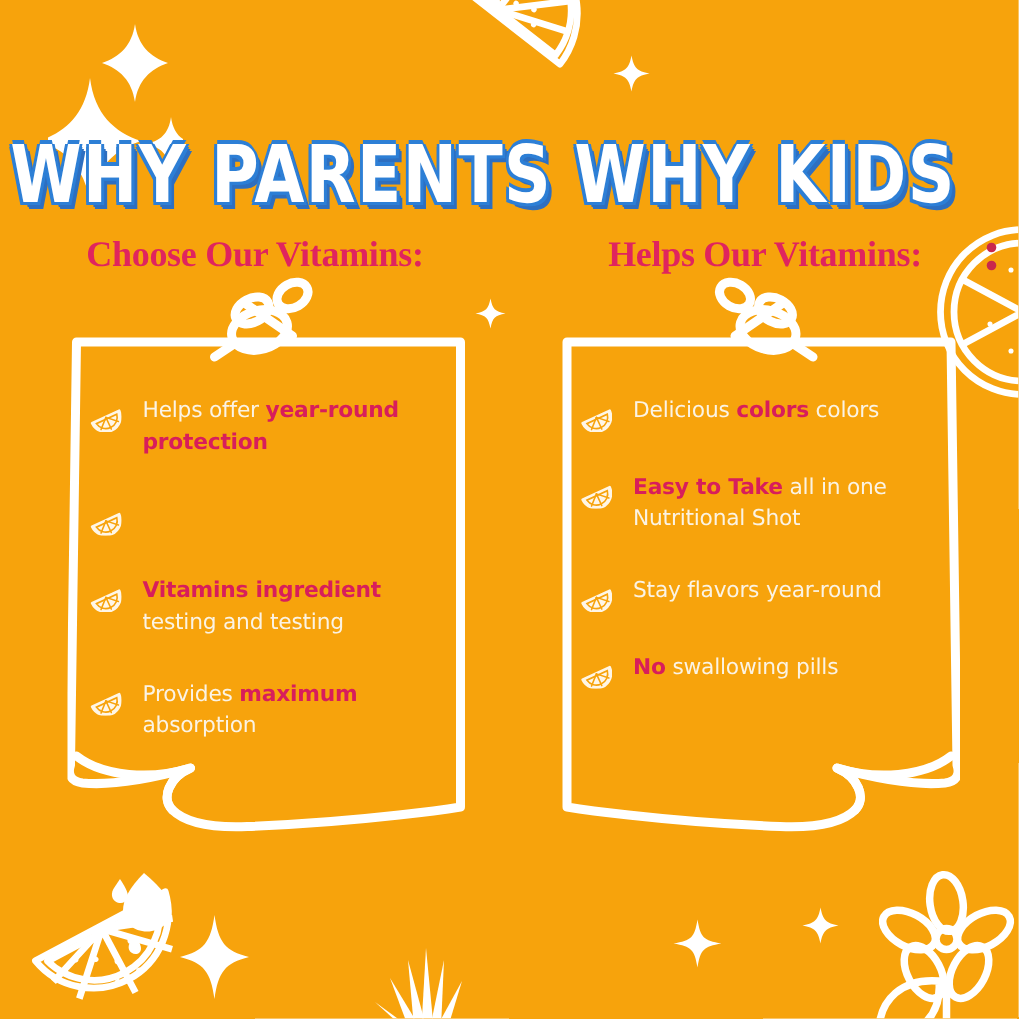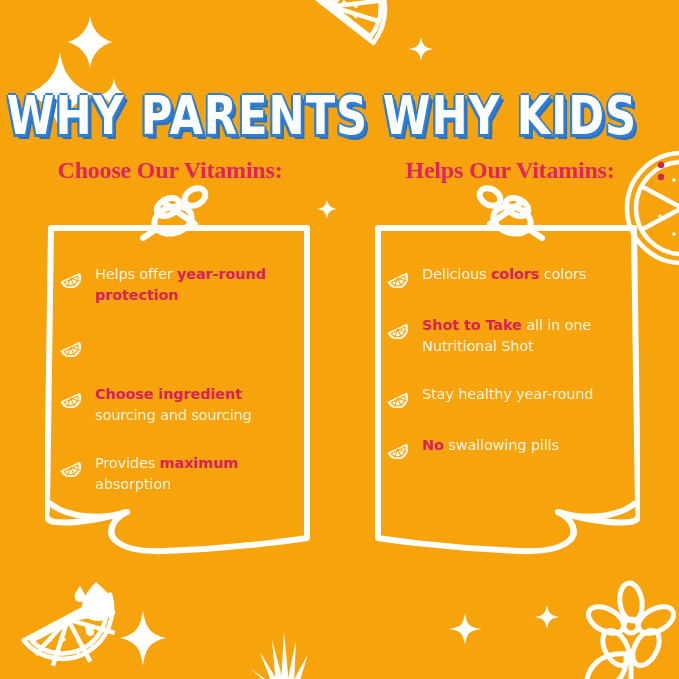--- a/index.html
+++ b/index.html
@@ -340,21 +340,21 @@
               <path d="M1 12 A10 10 0 0 0 21 12 Z" fill="#FFF6E6" stroke="#FFF6E6" stroke-width="1.6" stroke-linejoin="round"></path>
               <path d="M3.5 13.5 A7.6 7.6 0 0 0 18.5 13.5 Z" fill="none" stroke="#F7A30C" stroke-width="1.1"></path>
               <g stroke="#F7A30C" stroke-width="1" stroke-linecap="round">
                 <path d="M11 12.4 L11 21"></path>
                   <path d="M11 12.4 L4.6 18.4"></path>
                   <path d="M11 12.4 L17.4 18.4"></path>
               </g>
             </g>
           </svg>
         </span>
-        <span class="btext"><b>Choose ingredient</b><span> sourcing and sourcing</span></span>
+        <span class="btext"><b>Vitamins ingredient</b><span> testing and testing</span></span>
       </div>
       <div class="bullet">
         <span class="wedge">
           <svg width="22" height="22" viewBox="0 0 22 22">
             <g transform="rotate(-25 11 11)">
               <path d="M1 12 A10 10 0 0 0 21 12 Z" fill="#FFF6E6" stroke="#FFF6E6" stroke-width="1.6" stroke-linejoin="round"></path>
               <path d="M3.5 13.5 A7.6 7.6 0 0 0 18.5 13.5 Z" fill="none" stroke="#F7A30C" stroke-width="1.1"></path>
               <g stroke="#F7A30C" stroke-width="1" stroke-linecap="round">
                 <path d="M11 12.4 L11 21"></path>
                   <path d="M11 12.4 L4.6 18.4"></path>
@@ -410,37 +410,37 @@
               <path d="M1 12 A10 10 0 0 0 21 12 Z" fill="#FFF6E6" stroke="#FFF6E6" stroke-width="1.6" stroke-linejoin="round"></path>
               <path d="M3.5 13.5 A7.6 7.6 0 0 0 18.5 13.5 Z" fill="none" stroke="#F7A30C" stroke-width="1.1"></path>
               <g stroke="#F7A30C" stroke-width="1" stroke-linecap="round">
                 <path d="M11 12.4 L11 21"></path>
                   <path d="M11 12.4 L4.6 18.4"></path>
                   <path d="M11 12.4 L17.4 18.4"></path>
               </g>
             </g>
           </svg>
         </span>
-        <span class="btext"><b>Shot to Take</b><span> all in one Nutritional Shot</span></span>
-      </div>
-      <div class="bullet">
-        <span class="wedge">
-          <svg width="22" height="22" viewBox="0 0 22 22">
-            <g transform="rotate(-25 11 11)">
-              <path d="M1 12 A10 10 0 0 0 21 12 Z" fill="#FFF6E6" stroke="#FFF6E6" stroke-width="1.6" stroke-linejoin="round"></path>
-              <path d="M3.5 13.5 A7.6 7.6 0 0 0 18.5 13.5 Z" fill="none" stroke="#F7A30C" stroke-width="1.1"></path>
-              <g stroke="#F7A30C" stroke-width="1" stroke-linecap="round">
-                <path d="M11 12.4 L11 21"></path>
-                  <path d="M11 12.4 L4.6 18.4"></path>
-                  <path d="M11 12.4 L17.4 18.4"></path>
-              </g>
-            </g>
-          </svg>
-        </span>
-        <span class="btext"><span>Stay healthy year-round</span></span>
+        <span class="btext"><b>Easy to Take</b><span> all in one Nutritional Shot</span></span>
+      </div>
+      <div class="bullet">
+        <span class="wedge">
+          <svg width="22" height="22" viewBox="0 0 22 22">
+            <g transform="rotate(-25 11 11)">
+              <path d="M1 12 A10 10 0 0 0 21 12 Z" fill="#FFF6E6" stroke="#FFF6E6" stroke-width="1.6" stroke-linejoin="round"></path>
+              <path d="M3.5 13.5 A7.6 7.6 0 0 0 18.5 13.5 Z" fill="none" stroke="#F7A30C" stroke-width="1.1"></path>
+              <g stroke="#F7A30C" stroke-width="1" stroke-linecap="round">
+                <path d="M11 12.4 L11 21"></path>
+                  <path d="M11 12.4 L4.6 18.4"></path>
+                  <path d="M11 12.4 L17.4 18.4"></path>
+              </g>
+            </g>
+          </svg>
+        </span>
+        <span class="btext"><span>Stay flavors year-round</span></span>
       </div>
       <div class="bullet">
         <span class="wedge">
           <svg width="22" height="22" viewBox="0 0 22 22">
             <g transform="rotate(-25 11 11)">
               <path d="M1 12 A10 10 0 0 0 21 12 Z" fill="#FFF6E6" stroke="#FFF6E6" stroke-width="1.6" stroke-linejoin="round"></path>
               <path d="M3.5 13.5 A7.6 7.6 0 0 0 18.5 13.5 Z" fill="none" stroke="#F7A30C" stroke-width="1.1"></path>
               <g stroke="#F7A30C" stroke-width="1" stroke-linecap="round">
                 <path d="M11 12.4 L11 21"></path>
                   <path d="M11 12.4 L4.6 18.4"></path>

